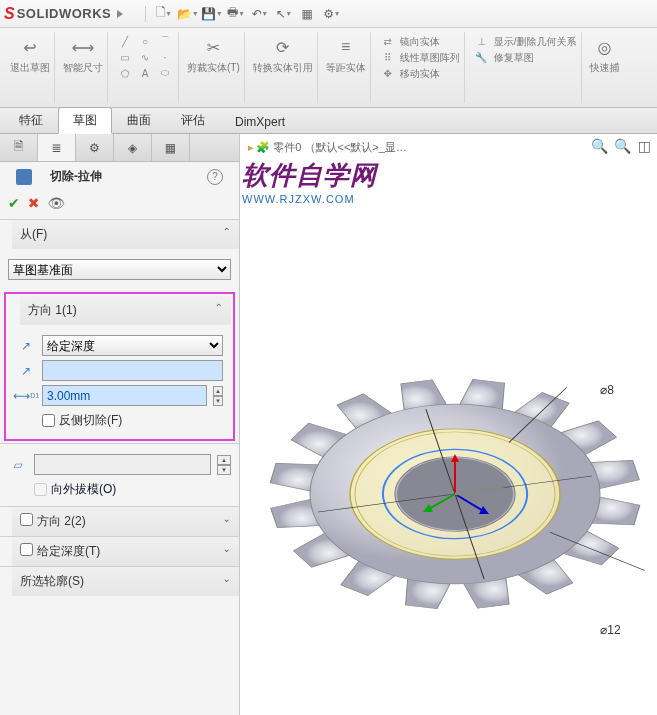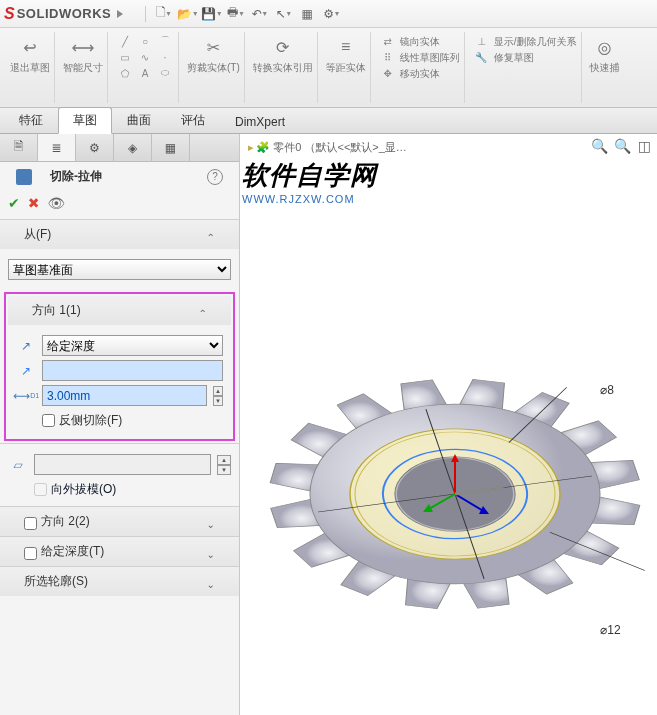--- a/index.html
+++ b/index.html
@@ -30,36 +30,36 @@
 .ptab.active { background: #f4f4f4; }
 .feat-header { display: flex; align-items: center; padding: 6px 16px; gap: 18px; }
 .feat-ico { width: 16px; height: 16px; background: #4a7db8; border-radius: 2px; }
 .feat-title { font-size: 12px; color: #333; font-weight: bold; }
 .help-ico { margin-left: auto; width: 16px; height: 16px; border: 1px solid #888; border-radius: 8px; display: flex; align-items: center; justify-content: center; color: #777; font-size: 10px; }
 .confirm-row { display: flex; gap: 8px; padding: 4px 8px 8px; align-items: center; }
 .ok { color: #2a9d2a; font-size: 14px; }
 .cancel { color: #d43; font-size: 14px; }
 .eye { color: #666; font-size: 14px; }
 .section { border-top: 1px solid #d0d0d0; }
-.sec-head { display: flex; align-items: flex-end; padding: 6px 24px; font-size: 12px; color: #333; background: linear-gradient(#f0f0f0,#e6e6e6); }
+.sec-head { display: flex; align-items: flex-start; padding: 6px 8px; font-size: 12px; color: #333; background: linear-gradient(#f0f0f0,#e6e6e6); margin-left: 12px; }
 .sec-head .caret { margin-left: auto; color: #666; font-size: 10px; }
 .sec-body { padding: 6px 8px; }
 .field-row { display: flex; align-items: center; gap: 6px; margin: 4px 0; }
 .field-ico { width: 20px; height: 20px; display: flex; align-items: center; justify-content: center; color: #4a7db8; font-size: 12px; }
 select { flex: 1; height: 21px; font-size: 12px; border: 1px solid #999; background: linear-gradient(#fff,#e8e8e8); }
 input[type=text] { flex: 1; height: 21px; font-size: 12px; border: 1px solid #999; padding: 0 4px; }
 .spinner { width: 14px; display: flex; flex-direction: column; }
 .spinner span { height: 10px; font-size: 7px; line-height: 8px; text-align: center; border: 1px solid #999; background: #eee; color: #555; }
 .chk-row { display: flex; align-items: center; gap: 4px; padding: 2px 0 2px 26px; font-size: 12px; color: #333; }
 .highlight { border: 2px solid #d946d9; padding: 2px; margin: 2px 4px; }
 .viewport { flex: 1; position: relative; background: #fff; }
 .view-tools { position: absolute; top: 4px; right: 6px; display: flex; gap: 6px; color: #666; font-size: 14px; }
 .crumb { position: absolute; top: 6px; left: 8px; font-size: 11px; color: #666; display: flex; align-items: center; gap: 3px; }
 .watermark { position: absolute; top: 24px; left: 2px; }
-.wm1 { font-size: 26px; font-weight: bold; font-style: italic; color: #000000; letter-spacing: 1px; }
+.wm1 { font-size: 26px; font-weight: bold; font-style: italic; color: #701a75; letter-spacing: 1px; }
 .wm2 { font-size: 11px; color: #2d6fb8; letter-spacing: 1px; }
 .gear-svg { position: absolute; top: 60px; left: -10px; }
 .blue-input { background: #cce4ff !important; color: #0050b0; }
 </style>
 </head>
 <body>
 
 <div class="titlebar">
   <div class="logo">
     <span class="logo-s">S</span>

